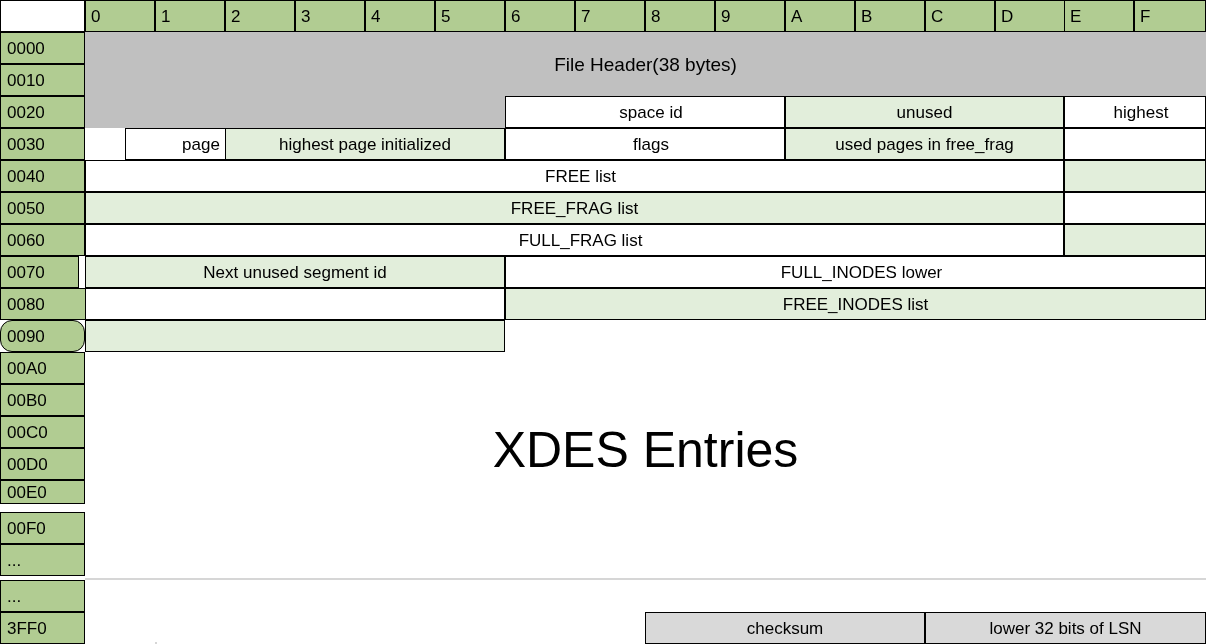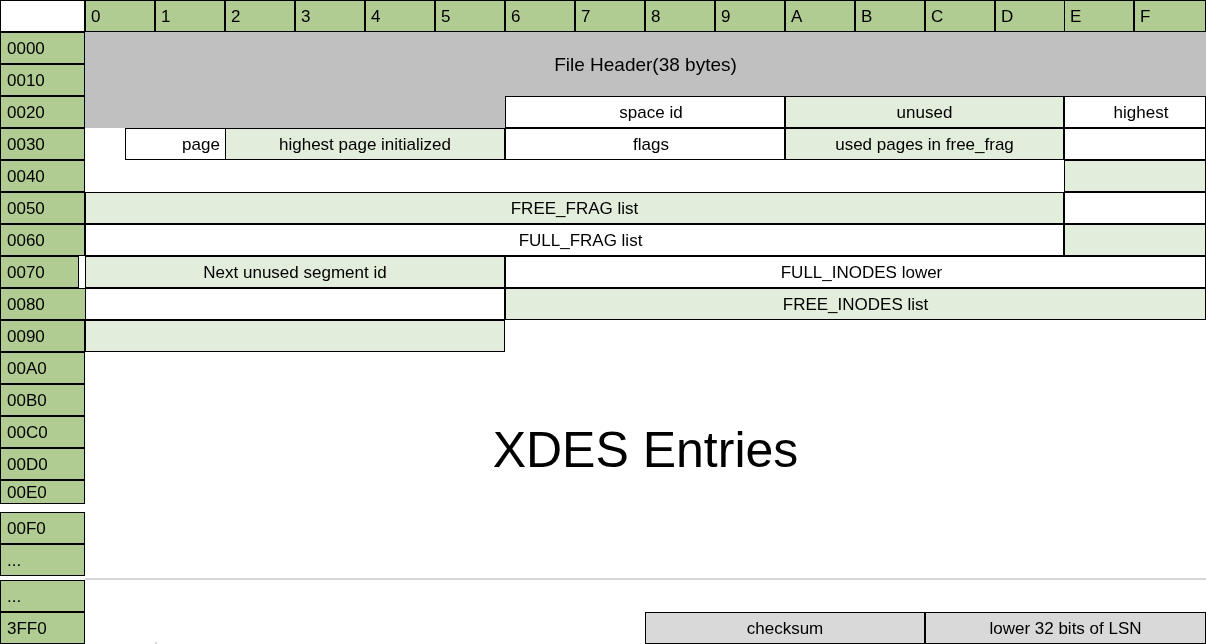--- a/index.html
+++ b/index.html
@@ -105,21 +105,21 @@
 
   <div class="cell row-label bordered" style="left:0px; top:32px; width:85px; height:32px;">0000</div>
   <div class="cell row-label bordered" style="left:0px; top:64px; width:85px; height:32px;">0010</div>
   <div class="cell row-label bordered" style="left:0px; top:96px; width:85px; height:32px;">0020</div>
   <div class="cell row-label bordered" style="left:0px; top:128px; width:85px; height:32px;">0030</div>
   <div class="cell row-label bordered" style="left:0px; top:160px; width:85px; height:32px;">0040</div>
   <div class="cell row-label bordered" style="left:0px; top:192px; width:85px; height:32px;">0050</div>
   <div class="cell row-label bordered" style="left:0px; top:224px; width:85px; height:32px;">0060</div>
   <div class="cell row-label bordered" style="left:0px; top:256px; width:79px; height:32px;">0070</div>
   <div class="cell row-label bordered" style="left:0px; top:288px; width:107px; height:32px;">0080</div>
-  <div class="cell row-label bordered" style="left:0px; top:320px; width:85px; height:32px;">0090</div>
+  <div class="cell row-label bordered" style="left:0px; top:320px; width:85px; height:32px;border-radius:12px;">0090</div>
   <div class="cell row-label bordered" style="left:0px; top:352px; width:85px; height:32px;">00A0</div>
   <div class="cell row-label bordered" style="left:0px; top:384px; width:85px; height:32px;">00B0</div>
   <div class="cell row-label bordered" style="left:0px; top:416px; width:85px; height:32px;">00C0</div>
   <div class="cell row-label bordered" style="left:0px; top:448px; width:85px; height:32px;">00D0</div>
   <div class="cell row-label bordered" style="left:0px; top:480px; width:85px; height:24px;">00E0</div>
   <div class="cell row-label bordered" style="left:0px; top:512px; width:85px; height:32px;">00F0</div>
   <div class="cell row-label bordered" style="left:0px; top:544px; width:85px; height:32px;">...</div>
   <div class="cell row-label bordered" style="left:0px; top:580px; width:85px; height:32px;">...</div>
   <div class="cell row-label bordered" style="left:0px; top:612px; width:85px; height:32px;">3FF0</div>
 
@@ -133,20 +133,21 @@
   <div class="cell white bordered" style="left:505px; top:96px; width:280px; height:32px;">space id</div>
   <div class="cell lgreen bordered" style="left:785px; top:96px; width:279px; height:32px;">unused</div>
   <div class="cell white bordered" style="left:1064px; top:96px; width:142px; height:32px;">highest</div>
 
   <div class="cell white bordered" style="left:85px; top:128px; width:140px; height:32px;margin-left:40px;">page</div>
   <div class="cell lgreen bordered" style="left:225px; top:128px; width:280px; height:32px;">highest page initialized</div>
   <div class="cell white bordered" style="left:505px; top:128px; width:280px; height:32px;">flags</div>
   <div class="cell lgreen bordered" style="left:785px; top:128px; width:279px; height:32px;">used pages in free_frag</div>
   <div class="cell white bordered" style="left:1064px; top:128px; width:142px; height:32px;"></div>
 
+  <div class="cell white bordered" style="left:85px; top:160px; width:979px; height:32px;">FREE list</div>
   <div class="cell lgreen bordered" style="left:1064px; top:160px; width:142px; height:32px;"></div>
 
   <div class="cell lgreen bordered" style="left:85px; top:192px; width:979px; height:32px;">FREE_FRAG list</div>
   <div class="cell white bordered" style="left:1064px; top:192px; width:142px; height:32px;"></div>
 
   <div class="cell white bordered" style="left:85px; top:224px; width:979px; height:32px;">FULL_FRAG list</div>
   <div class="cell lgreen bordered" style="left:1064px; top:224px; width:142px; height:32px;"></div>
 
   <div class="cell lgreen bordered" style="left:85px; top:256px; width:420px; height:32px;">Next unused segment id</div>
   <div class="cell white bordered" style="left:505px; top:256px; width:701px; height:32px;">FULL_INODES lower</div>

